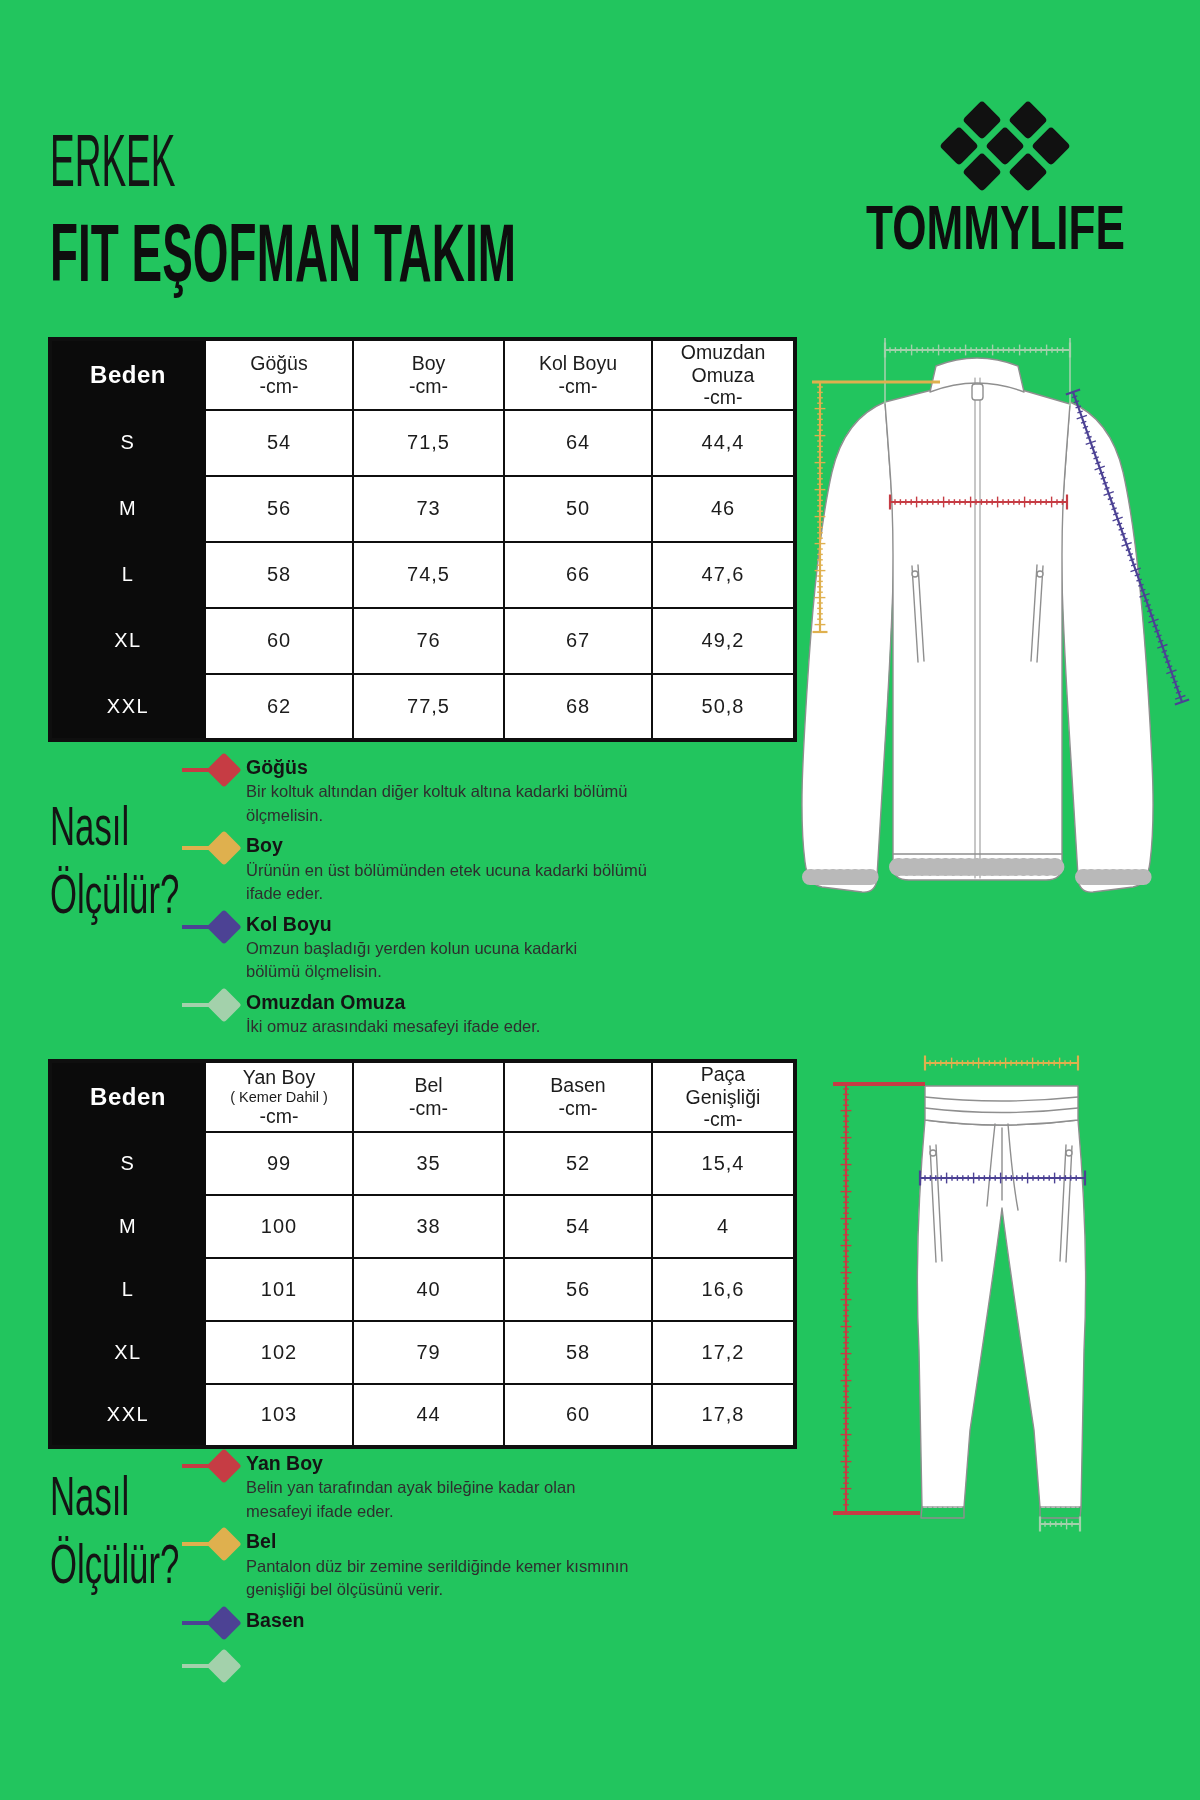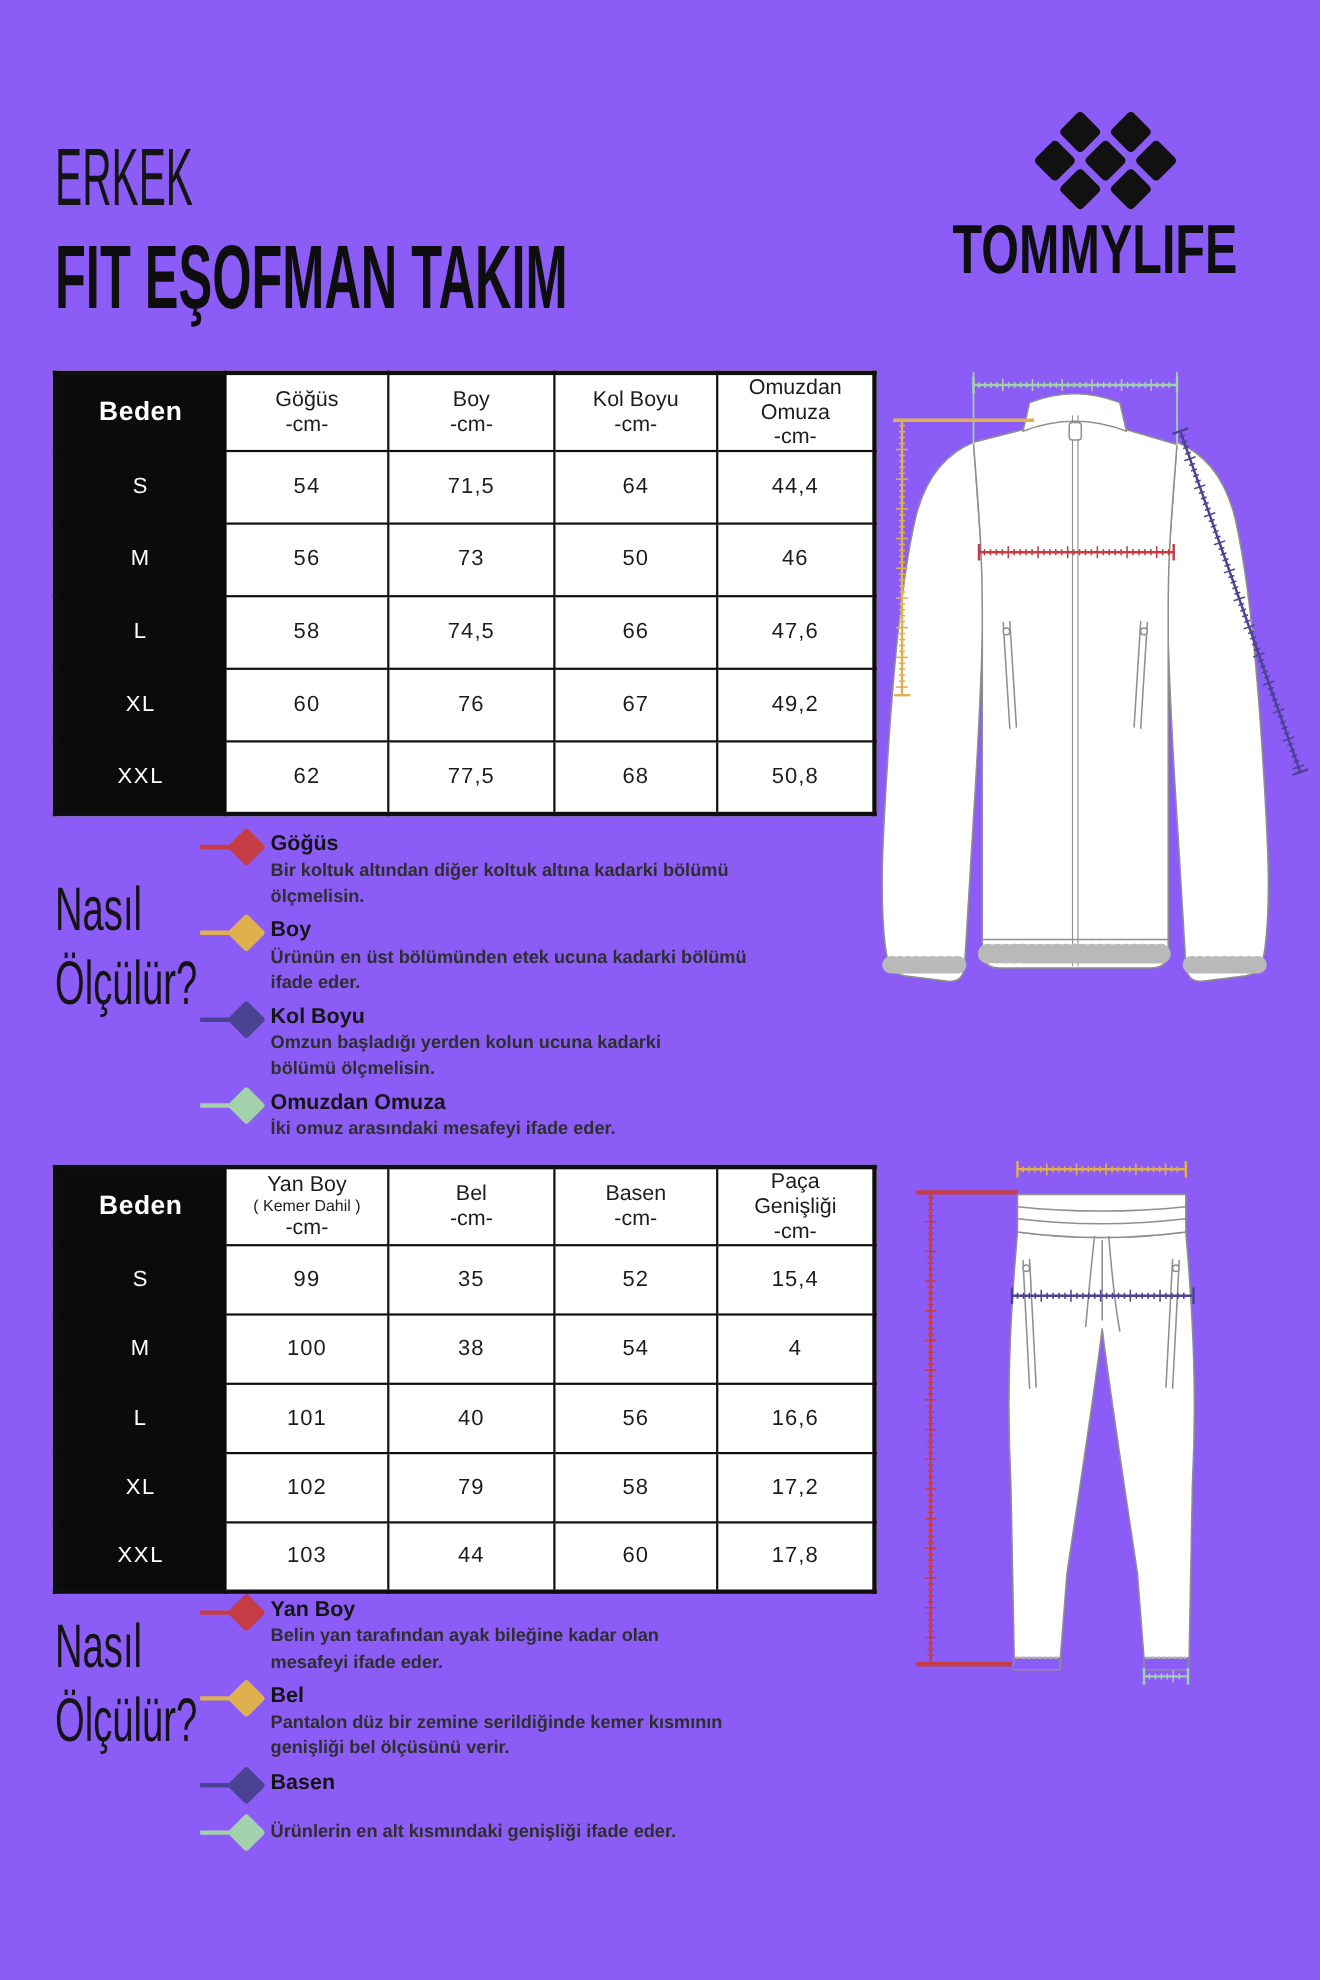--- a/index.html
+++ b/index.html
@@ -1,16 +1,16 @@
 <!DOCTYPE html>
 <html><head>
 <meta charset="utf-8">
 <style>
   html,body{margin:0;padding:0;background:#fff;}
-  .page{position:relative;width:1200px;height:1800px;background:#8b5cf6;overflow:hidden;
+  .page{position:relative;width:1200px;height:1800px;background:#22c55e;overflow:hidden;
         font-family:"Liberation Sans","DejaVu Sans",sans-serif;color:#1c1c1c;}
 
   
   .category{position:absolute;left:50px;top:124px;font-size:74px;font-weight:300;
             line-height:1;color:#141414;transform:scaleX(.5);transform-origin:left top;white-space:nowrap;}
   .title{position:absolute;left:50px;top:212px;font-size:82px;font-weight:700;
          line-height:1;color:#0e0e0e;transform:scaleX(.56);transform-origin:left top;white-space:nowrap;}
   .brand-logo{position:absolute;left:938px;top:100px;}
   .brand-name{position:absolute;left:866px;top:196px;font-size:63px;font-weight:700;
               line-height:1;color:#0e0e0e;transform:scaleX(.7);transform-origin:left top;white-space:nowrap;}
@@ -39,21 +39,21 @@
   .howto2{top:1462px;}
 
   
   .legend{position:absolute;left:180px;width:520px;}
   .legend1{top:756px;}
   .legend2{top:1452px;}
   .legend-item{display:flex;align-items:flex-start;margin-bottom:7px;}
   .legend-marker{width:66px;height:44px;flex:0 0 66px;margin-top:-8px;}
   .legend-text{flex:1;}
   .legend-term{font-size:19.5px;font-weight:700;color:#141414;line-height:1.15;}
-  .legend-desc{font-size:16.5px;font-weight:700;color:#2e2e2e;line-height:1.42;
+  .legend-desc{font-size:16.5px;font-weight:400;color:#2e2e2e;line-height:1.42;
                max-width:450px;white-space:pre-line;margin-top:2px;}
 
   
   .diagram{position:absolute;}
   .jacket-svg{left:700px;top:330px;}
   .pants-svg{left:700px;top:1040px;}
   .garment{stroke:#8f8f8f;stroke-width:1.4;fill:#fff;stroke-linejoin:round;stroke-linecap:round;}
   .garment .nf{fill:none;}
   .rib{stroke:#b9b9b9;}
   line.thin{stroke-width:1.6;}
@@ -713,18 +713,17 @@
         <div class="legend-text">
           <div class="legend-term">Basen</div>
         </div>
       </div>
       <div class="legend-item">
         <svg viewBox="0 0 66 44" class="legend-marker">
           <line x1="2" y1="22" x2="32" y2="22" stroke="#a3d1ab" stroke-width="4"></line>
           <rect x="-12.5" y="-12.5" width="25" height="25" rx="3" transform="translate(44,22) rotate(45)" fill="#a3d1ab"></rect>
         </svg>
         <div class="legend-text">
-          <div class="legend-desc">Ürünlerin en alt kısmındaki genişliği ifade eder.</div>
         </div>
       </div>
     </div>
 
 </div>
 
 </body></html>

